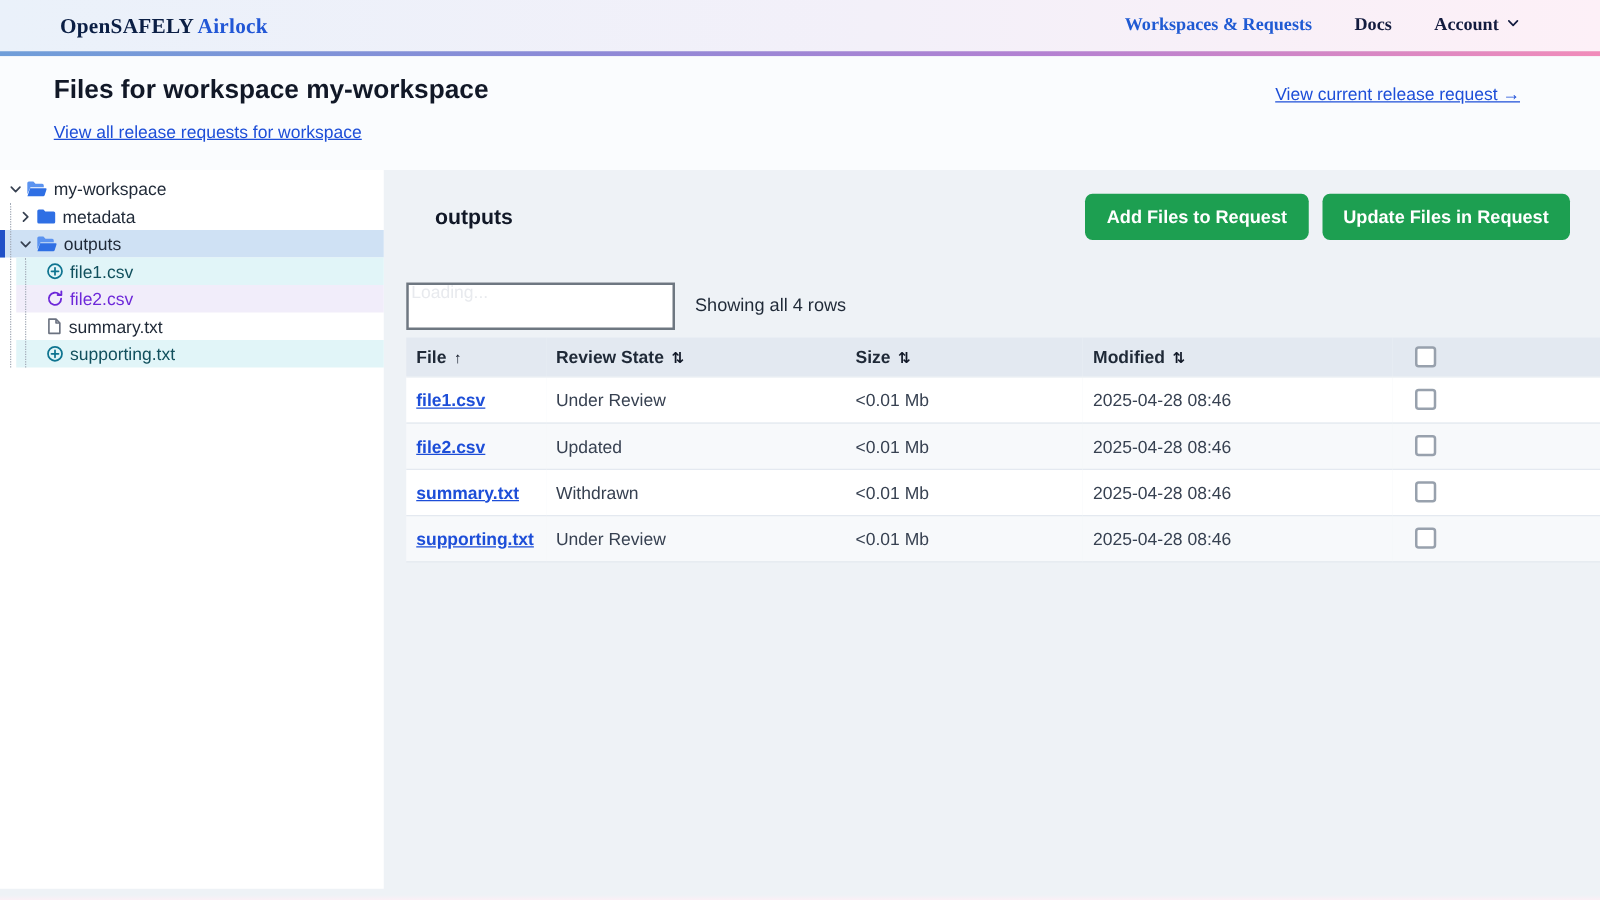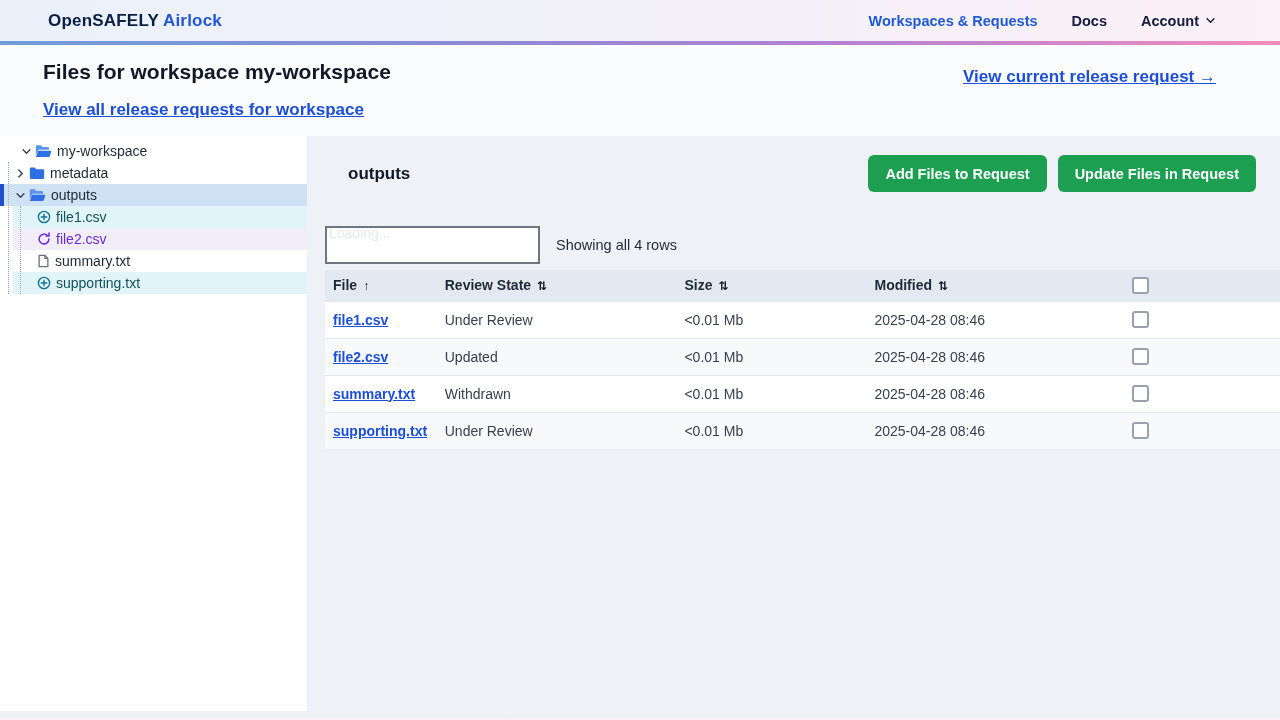--- a/index.html
+++ b/index.html
@@ -2,48 +2,48 @@
 <html><head>
 <meta charset="utf-8">
 <style>
   * { margin:0; padding:0; box-sizing:border-box; }
   html,body { width:1280px; height:720px; overflow:hidden; }
   body { font-family:"Liberation Sans","DejaVu Sans",sans-serif; background:#eef2f6; color:#1f2937; }
   .app { width:1280px; height:720px; display:flex; flex-direction:column; }
 
   
   .nav { height:41px; background:linear-gradient(90deg,#eaf1fa 0%,#f3f0f9 55%,#fdf0f7 100%);
-         display:flex; align-items:center; padding:0 64px 0 48px; flex:0 0 auto; }
+         display:flex; align-items:center; padding:0 64px 0 48px; flex:0 0 auto;font-family:Liberation Serif, serif; }
   .nav-border { height:4px; flex:0 0 auto;
          background:linear-gradient(90deg,#6f9ed9 0%,#8b8ad7 35%,#b381d2 65%,#f18cba 100%); }
   .brand { font-size:17px; font-weight:700; color:#0b1f45; letter-spacing:.2px; }
   .brand .accent { color:#2257d6; }
   .nav-links { margin-left:auto; display:flex; align-items:center; gap:34px; }
   .nav-link { font-size:14.5px; font-weight:700; color:#131c3f; text-decoration:none; cursor:pointer; }
   .nav-link.blue { color:#1f5ad3; }
   .nav-account { display:flex; align-items:center; gap:6px; }
   .chev { display:inline-block; }
 
   
   .page-header { height:91px; background:#fafcfe; padding:15px 64px 0 43px; flex:0 0 auto; }
   .ph-row { display:flex; justify-content:space-between; align-items:flex-start; }
   .page-title { font-size:21px; font-weight:700; color:#111827; }
-  .hlink { color:#1d4ed8; font-size:17px; font-weight:700; text-decoration:underline; cursor:pointer; }
+  .hlink { color:#1d4ed8; font-size:14px; font-weight:400; text-decoration:underline; cursor:pointer; }
   .hlink.current { margin-top:7px; }
   .ph-sub { margin-top:13px; }
 
   
   .content { flex:1 1 auto; display:flex; min-height:0; }
 
   
   .sidebar { width:307px; background:#ffffff; padding-top:4px; position:relative; flex:0 0 auto; }
   .trow { height:22px; display:flex; align-items:center; font-size:14px; color:#1f2937; cursor:pointer; position:relative; }
   .trow .chevbox { width:14px; display:flex; justify-content:center; flex:0 0 auto; }
   .trow .ic { margin:0 5px 0 2px; display:flex; align-items:center; flex:0 0 auto; }
-  .lvl0 { padding-left:19px; }
+  .lvl0 { padding-left:5px; }
   .lvl1 { padding-left:13px; }
   .lvl2 { margin-left:13px; padding-left:22px; }
   .trow.selected { background:#cfe1f4; border-left:4px solid #2050c7; padding-left:9px; }
   .trow.added { background:#e1f5f8; color:#11505d; }
   .trow.updated { background:#f1edfa; color:#6d28d9; }
   .guide { position:absolute; width:0; border-left:1px dotted #a3abb7; z-index:2; }
 
   
   .main { flex:1 1 auto; padding-left:18px; min-width:0; }
   .main-head { display:flex; justify-content:space-between; align-items:center; margin:19px 24px 0 0; }

